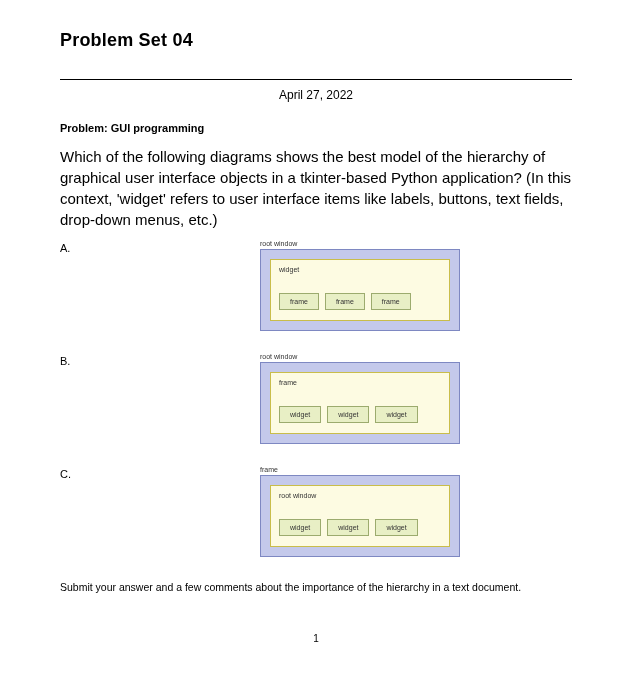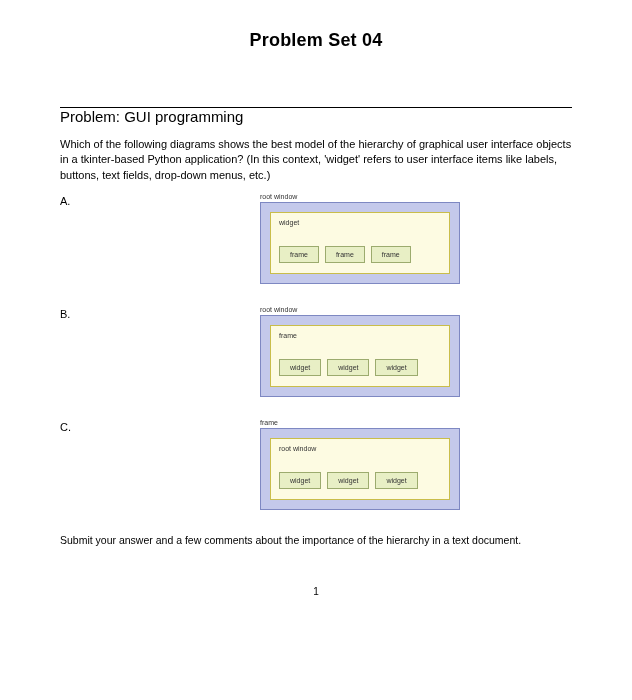--- a/index.html
+++ b/index.html
@@ -9,41 +9,41 @@
     font-family: Arial, Helvetica, sans-serif;
     color: #000;
     width: 632px;
   }
   .page {
     padding: 30px 60px 20px 60px;
   }
   .main-title {
     font-size: 18px;
     font-weight: bold;
-    text-align: center;
-    margin-bottom: 56px;
+    text-align: left;
+    margin-bottom: 28px;
     letter-spacing: 0.2px;
   }
   hr.sep {
     border: none;
     border-top: 0.5px solid #000;
     margin: 0;
   }
   .date-line {
     text-align: center;
     font-size: 12px;
     margin: 8px 0 20px 0;
   }
   .problem-title {
-    font-size: 15px;
-    font-weight: normal;
+    font-size: 11px;
+    font-weight: bold;
     margin-bottom: 12px;
   }
   .question {
-    font-size: 11px;
+    font-size: 15px;
     line-height: 1.4;
     margin-bottom: 10px;
   }
   .option-block {
     display: flex;
     align-items: flex-start;
     margin-bottom: 22px;
   }
   .option-letter {
     font-size: 11px;
@@ -103,20 +103,21 @@
   }
 </style>
 </head>
 <body>
 
 <div class="page">
 
   <div class="main-title">Problem Set 04</div>
 
   <hr class="sep">
+  <div class="date-line">April 27, 2022</div>
 
   <div class="problem-title">Problem: GUI programming</div>
 
   <div class="question">Which of the following diagrams shows the best model of the hierarchy of graphical user interface objects in a tkinter-based Python application? (In this context, 'widget' refers to user interface items like labels, buttons, text fields, drop-down menus, etc.)</div>
 
   <div class="option-block">
     <div class="option-letter">A.</div>
     <div class="diagram-wrap">
       <div class="diagram-caption">root window</div>
       <div class="outer-box">

